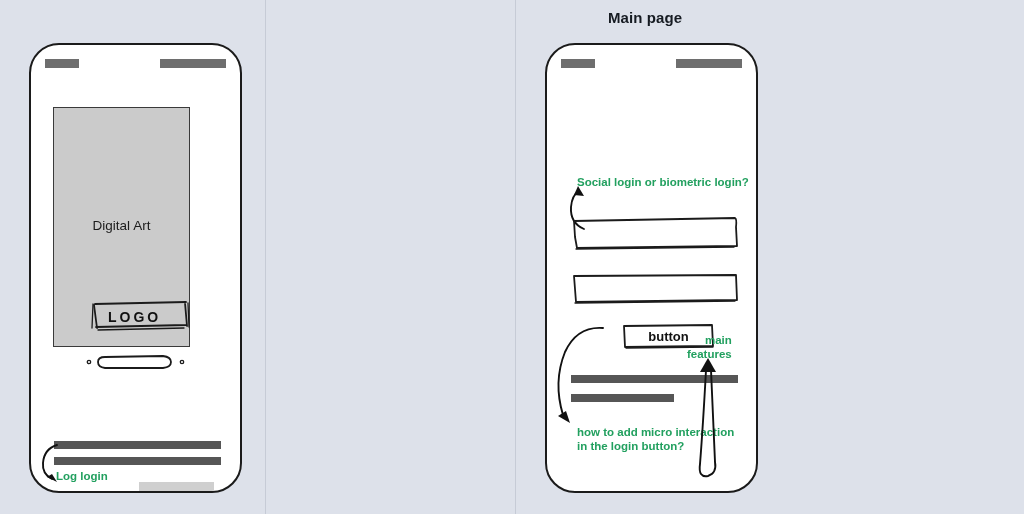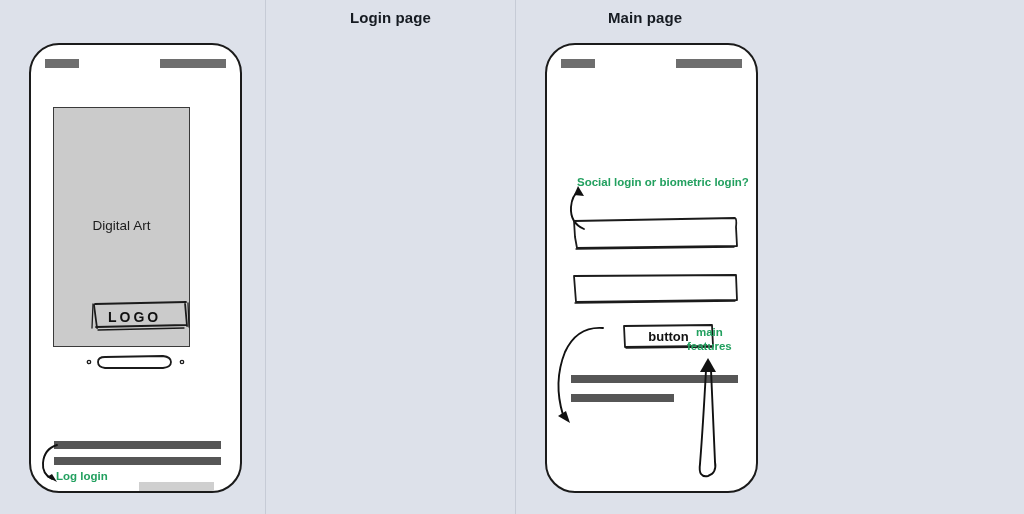--- a/index.html
+++ b/index.html
@@ -114,21 +114,20 @@
       <div class="greennote" style="left:25px;top:425px;">Log login</div>
 
       <div id="p1-btn">
         <span>button</span>
         <span style="font-weight:bold;font-size:13px;">›</span>
       </div>
     </div>
   </div>
 
   <div class="panel" style="width:250px">
-    <div class="panel-title">Login page</div>
 
     <div class="phone" id="phone2">
       <div class="statusbar">
         <div class="sb-left"></div>
         <div class="sb-right"></div>
       </div>
 
       <div class="greennote" style="left:30px;top:131px;">Social login or biometric login?</div>
       <svg style="position:absolute;left:15px;top:140px;" width="36" height="48" viewBox="0 0 36 48">
         <path class="arrow" d="M22 44 Q8 38 9 22 Q10 10 17 6"></path>
@@ -151,28 +150,30 @@
       </svg>
       <div class="btnbox-label" style="left:75px;top:278px;width:93px;height:26px;">button</div>
 
       <div class="bar" style="left:24px;top:330px;width:167px;"></div>
       <div class="bar" style="left:24px;top:349px;width:103px;"></div>
 
       <svg style="position:absolute;left:4px;top:245px;" width="56" height="140" viewBox="0 0 56 140">
         <path class="arrow" d="M52 38 Q26 36 14 62 Q2 92 12 125"></path>
         <path class="arrowhead" d="M19 133 L7 126 L15 121 Z"></path>
       </svg>
+      <div class="greennote" style="left:30px;top:381px;">how to add micro interaction
+in the login button?</div>
     </div>
   </div>
 
 
   <div class="panel" style="width:259px">
     <div class="panel-title">Main page</div>
 
-    <div class="greennote" style="left:171px;top:326px;text-align:center;">main
+    <div class="greennote" style="left:171px;top:334px;text-align:right;">main
 features</div>
     <svg style="position:absolute;left:168px;top:356px;" width="50" height="130" viewBox="0 0 50 130">
       <path class="arrow" d="M22 14 Q19 70 16 108 Q14 122 24 120 Q33 117 31 106 Q29 60 27 14" stroke-width="1.7"></path>
       <path class="arrowhead" d="M24 2 L32 16 L16 16 Z"></path>
     </svg>
   </div>
 
 </div>
 
 </body></html>

